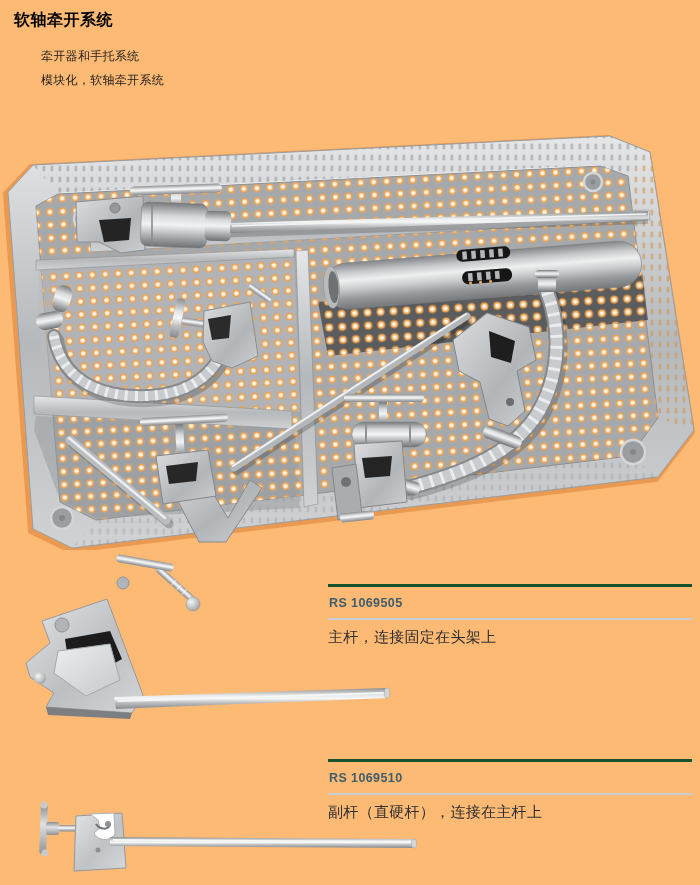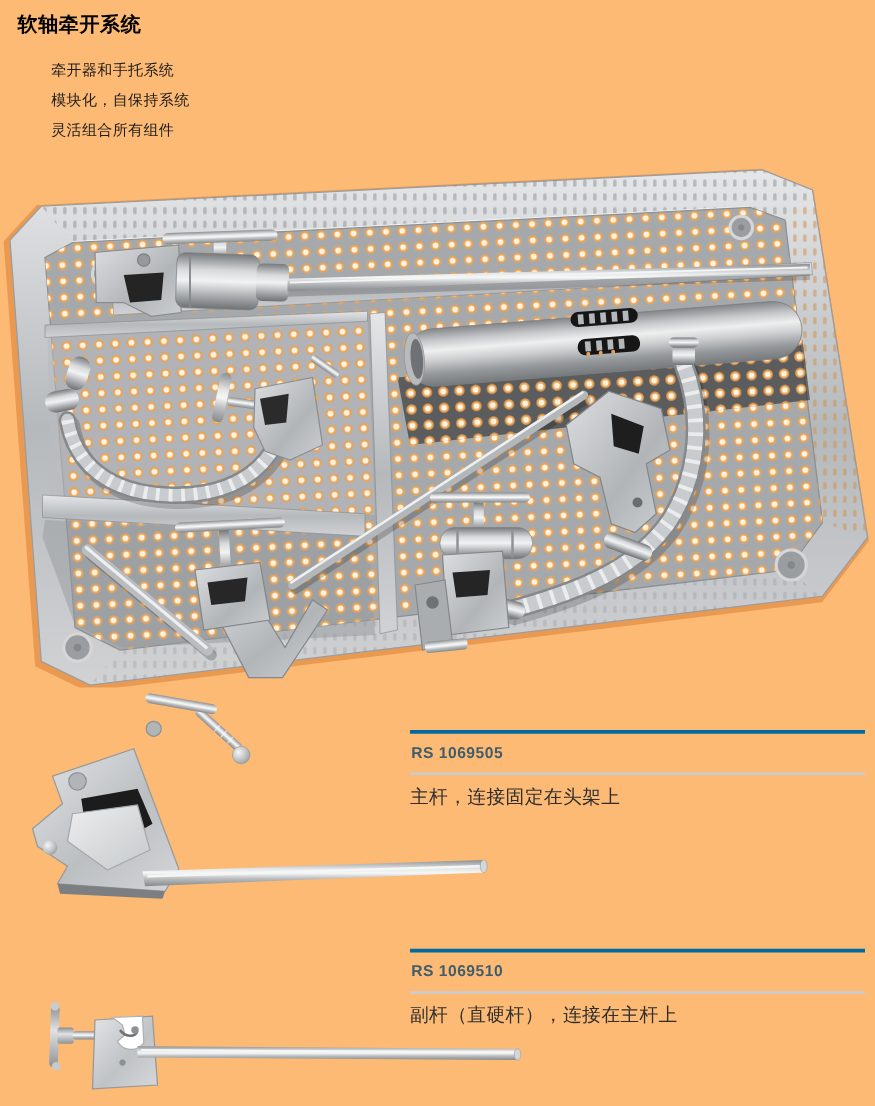--- a/index.html
+++ b/index.html
@@ -13,36 +13,35 @@
   }
   .subtitle-list{position:absolute;left:14px;top:44px;margin-left:27px;}
   .subtitle-line{font-size:12px;color:#1c1c1c;line-height:24px;letter-spacing:.3px;}
   .tray-figure{position:absolute;left:0;top:130px;width:700px;height:420px;}
   .product-figure{position:absolute;}
   .product-1{left:10px;top:547px;width:390px;height:183px;}
   .product-2{left:10px;top:780px;width:430px;height:95px;}
   .rs-block{position:absolute;left:328px;width:364px;}
   .rs-block-1{top:584px;}
   .rs-block-2{top:759px;}
-  .rs-head{border-top:3px solid #0369a1;border-bottom:2px solid #c7cdd4;padding:6px 0 7px 1px;}
+  .rs-head{border-top:3px solid #14532d;border-bottom:2px solid #c7cdd4;padding:6px 0 7px 1px;}
   .rs-code{font-weight:bold;font-size:12.5px;color:#3f5d6c;letter-spacing:.4px;}
   .rs-desc{margin-top:8px;font-size:15px;color:#2e2e2e;letter-spacing:.3px;}
   svg{display:block;}
 </style>
 </head>
 <body>
 
 <div class="page">
 
   <h1 class="page-title">软轴牵开系统</h1>
 
   <div class="subtitle-list">
     <div class="subtitle-line">牵开器和手托系统</div>
-    <div class="subtitle-line">模块化，自保持系统</div>
-    <div class="subtitle-line">灵活组合所有组件</div>
+    <div class="subtitle-line">模块化，软轴牵开系统</div>
   </div>
 
   <div class="tray-figure">
     <svg width="700" height="420" viewBox="0 0 700 420">
       <defs>
         <pattern id="t-holes" width="13" height="13" patternUnits="userSpaceOnUse" patternTransform="rotate(-3)">
           <circle cx="6.5" cy="6.5" r="3.2" fill="#fff4e2" stroke="#e9a356" stroke-width="1.7"></circle>
         </pattern>
         <pattern id="t-slots" width="8" height="11" patternUnits="userSpaceOnUse">
           <rect x="2.5" y="2.5" width="2.8" height="6" rx="1.3" fill="#84878a"></rect>

